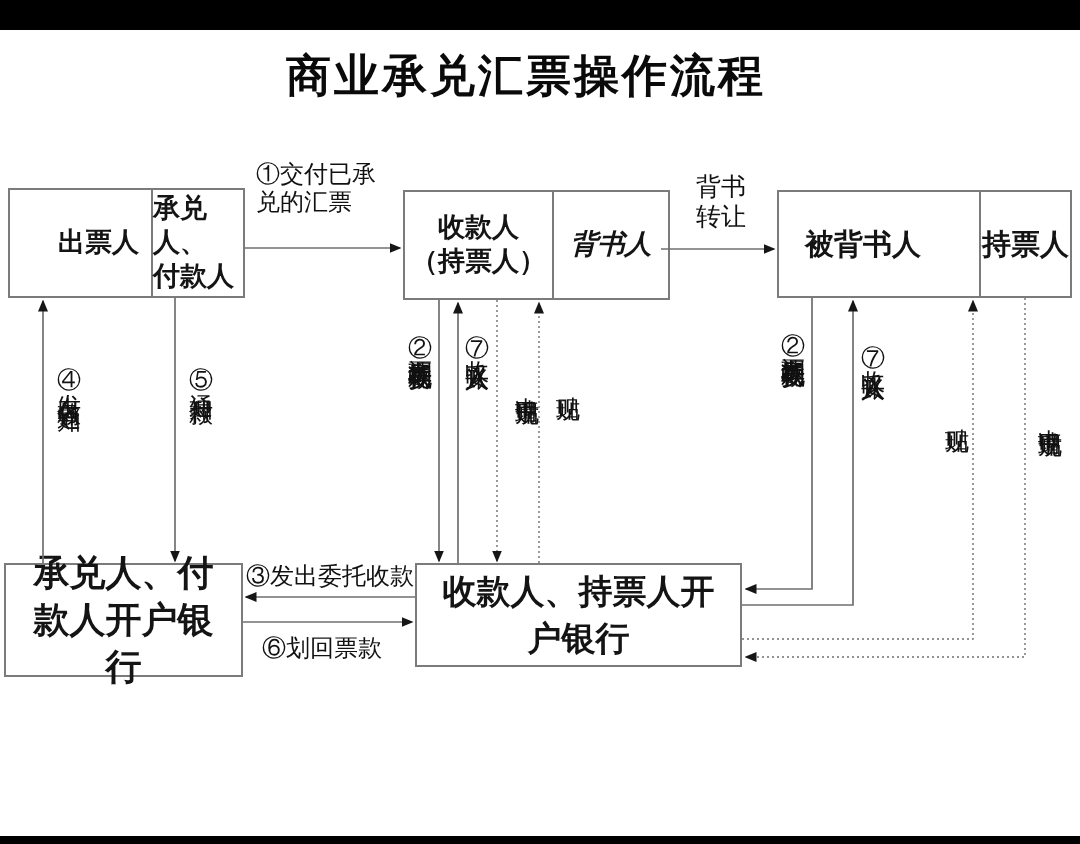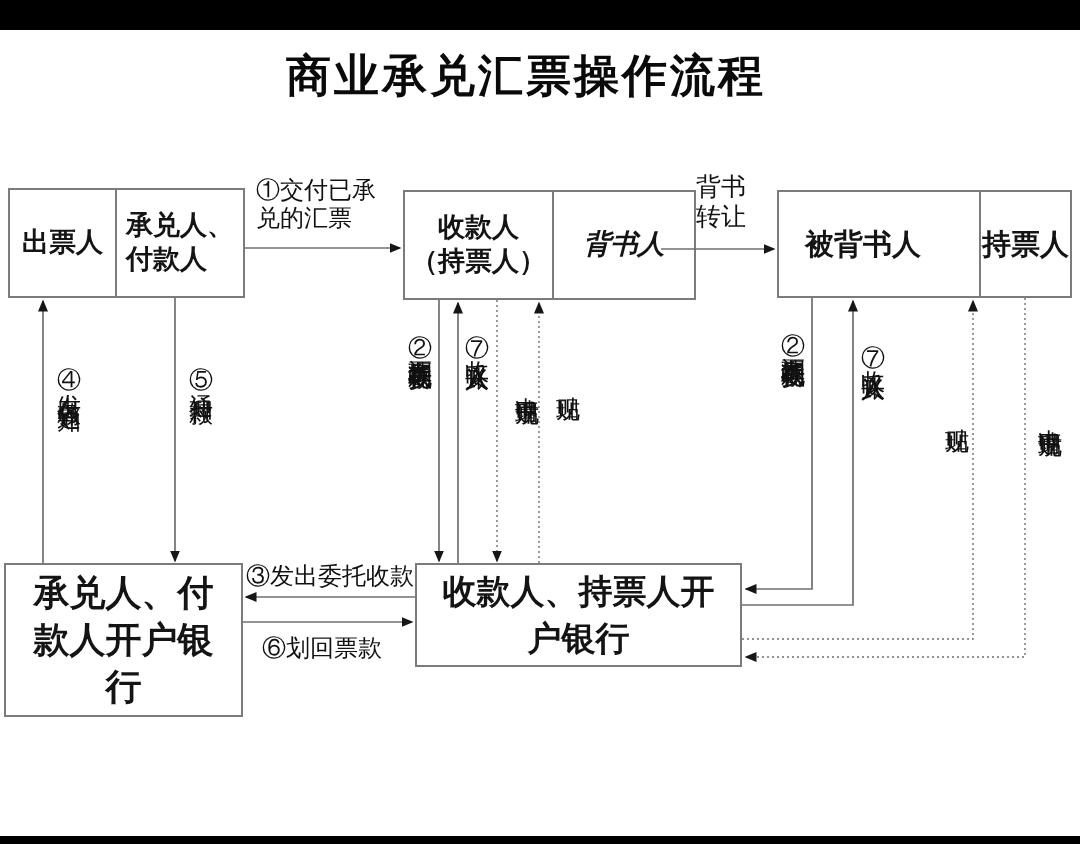--- a/index.html
+++ b/index.html
@@ -29,49 +29,49 @@
   .wire.dotted{stroke-dasharray:2 3;stroke-width:1.4;}
 </style>
 </head>
 <body>
 
 <div class="stage"></div>
 
 <div class="abs title">商业承兑汇票操作流程</div>
 
 <div class="node" style="left:8px;top:188px;width:237px;height:110px;">
-  <div class="cell" style="width:105px;">
+  <div class="cell" style="width:105px;margin-left:36px;">
     <span class="celltext fs27">出票人</span>
   </div>
   <div class="cell" style="flex:1;">
     <span class="celltext fs27 left">承兑人、
 付款人</span>
   </div>
 </div>
 
-<div class="node" style="left:403px;top:190px;width:293px;height:110px;">
+<div class="node" style="left:403px;top:190px;width:267px;height:110px;">
   <div class="cell" style="width:147px;">
     <span class="celltext fs27">收款人
 （持票人）</span>
   </div>
   <div class="cell" style="flex:1;font-style:italic;">
     <span class="celltext fs27">背书人</span>
   </div>
 </div>
 
 <div class="node" style="left:777px;top:190px;width:295px;height:108px;gap:32px;">
   <div class="cell" style="width:168px;">
     <span class="celltext fs29">被背书人</span>
   </div>
   <div class="cell" style="flex:1;">
     <span class="celltext fs29">持票人</span>
   </div>
 </div>
 
-<div class="node" style="left:4px;top:563px;width:239px;height:154px;">
+<div class="node" style="left:4px;top:563px;width:239px;height:114px;">
   <div class="cell" style="flex:1;">
     <span class="celltext bank">承兑人、付
 款人开户银
 行</span>
   </div>
 </div>
 
 <div class="node" style="left:415px;top:563px;width:327px;height:104px;">
   <div class="cell" style="flex:1;">
     <span class="celltext bank-mid">收款人、持票人开
@@ -94,21 +94,21 @@
   <path class="wire dotted" d="M497,300 V561" marker-end="url(#ah)"></path>
   <path class="wire dotted" d="M539,563 V303" marker-end="url(#ah)"></path>
   <path class="wire" d="M812,298 V589 H746" marker-end="url(#ah)"></path>
   <path class="wire" d="M742,605 H853 V301" marker-end="url(#ah)"></path>
   <path class="wire dotted" d="M742,639 H973 V301" marker-end="url(#ah)"></path>
   <path class="wire dotted" d="M1025,298 V657 H746" marker-end="url(#ah)"></path>
   <path class="wire" d="M415,597 H246" marker-end="url(#ah)"></path>
   <path class="wire" d="M243,622 H412" marker-end="url(#ah)"></path>
 </svg>
 
-<div class="lbl" style="left:256px;top:176px;">①交付已承
+<div class="lbl" style="left:256px;top:160px;">①交付已承
 兑的汇票</div>
 <div class="lbl center" style="left:696px;top:172px;width:70px;font-size:25px;line-height:30px;">背书
 转让</div>
 
 <div class="vlbl" style="left:53px;top:348px;letter-spacing:3px;">④发出付款通知</div>
 <div class="vlbl" style="left:185px;top:348px;letter-spacing:3px;">⑤通知付款</div>
 
 <div class="vlbl" style="left:404px;top:316px;letter-spacing:1px;">②汇票到期委托收款</div>
 <div class="vlbl" style="left:461px;top:316px;">⑦收妥入账</div>
 <div class="vlbl" style="left:511px;top:378px;">申请贴现</div>

